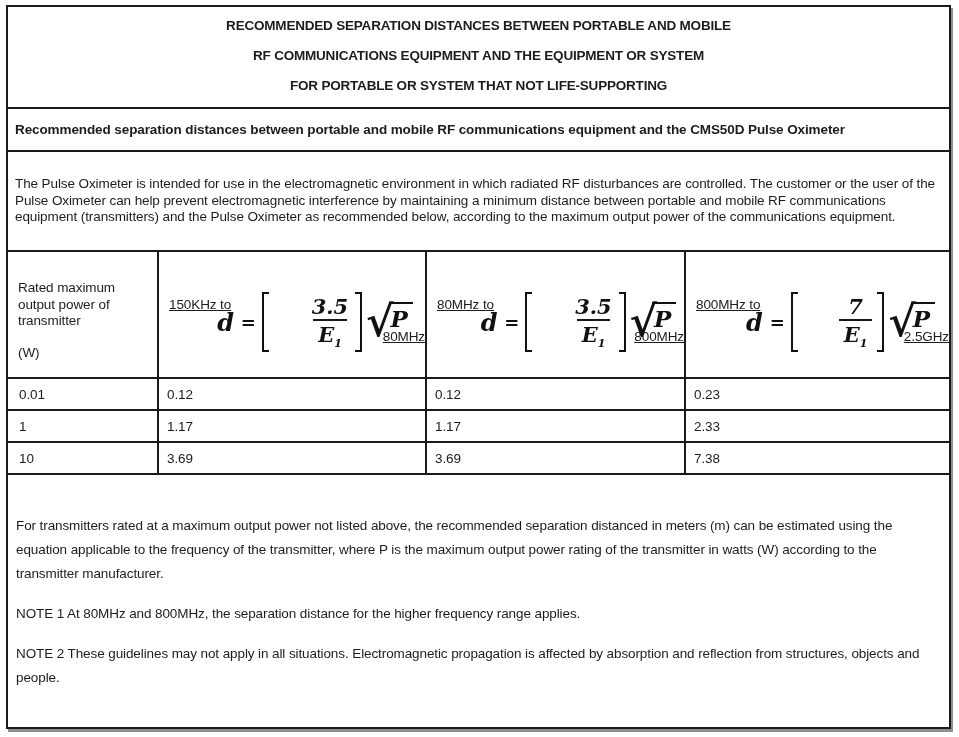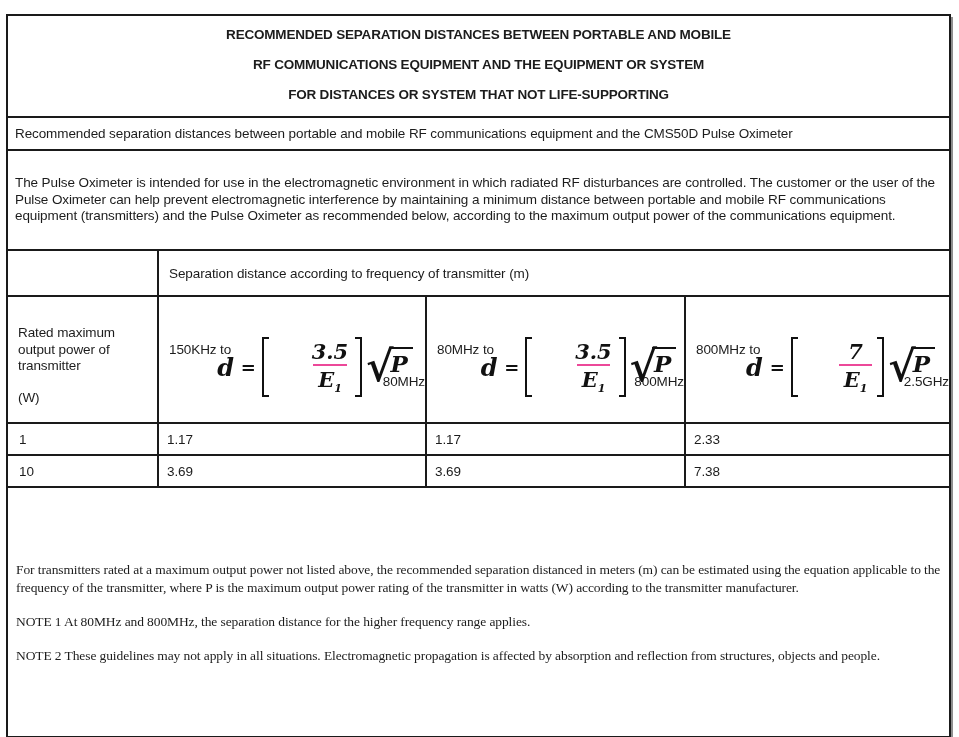--- a/index.html
+++ b/index.html
@@ -4,115 +4,111 @@
 <style>
   * { box-sizing: border-box; margin: 0; padding: 0; }
   html, body { background: #ffffff; }
   body {
     width: 959px; height: 737px;
     font-family: "Liberation Sans", sans-serif;
     color: #1c1c1c;
     overflow: hidden;
   }
   .doc-wrap {
-    position: absolute; left: 6px; top: 14px;
+    position: absolute; left: 6px; top: 5px;
     width: 945px; height: 724px;
     box-shadow: 2px 3px 0 #8f8f8f;
     background: #fff;
   }
   table.doc {
     width: 100%; height: 100%;
     border-collapse: collapse;
     table-layout: fixed;
   }
   table.doc td {
     border: 2px solid #1a1a1a;
     vertical-align: middle;
     font-size: 13.5px;
     letter-spacing: -0.1px;
   }
   
   td.title-cell { height: 88px; text-align: center; vertical-align: middle; padding: 4px 0 6px 0; }
   .title-line { font-weight: 700; font-size: 13.5px; line-height: 30px; letter-spacing: -0.2px; }
   
-  td.subtitle-cell { height: 33px; padding-left: 7px; }
+  td.subtitle-cell { height: 43px; padding-left: 7px; font-weight: bold; }
   
   td.intro-cell { height: 100px; padding: 5px 8px 5px 7px; line-height: 16.5px; vertical-align: middle; }
   
   td.sep-empty { height: 46px; }
   td.sep-header { height: 46px; padding-left: 10px; }
   
   td.power-cell { height: 127px; vertical-align: top; padding: 12px 6px 0 10px; line-height: 16.5px; margin-left: 44px; }
   .power-unit { margin-top: 15px; }
-  td.freq-cell { height: 127px; vertical-align: top; padding: 12px 0 0 10px; position: relative; }
+  td.freq-cell { height: 127px; vertical-align: top; padding: 12px 0 0 10px; position: relative; text-decoration: underline; }
   .freq-line { line-height: 16px; }
   .freq-line2 { margin-top: 16px; text-align: right; }
   .formula-wrap {
     position: absolute; left: 0; right: 0; top: 40px;
     text-align: center; padding-left: 46px;
   }
   
   .formula {
     display: inline-flex; align-items: center;
     font-family: "DejaVu Serif", serif;
     font-style: italic; font-weight: 700;
     color: #111;
   }
   .f-var { font-size: 24px; margin-right: 7px; }
   .f-eq  { font-style: normal; font-size: 18px; margin-right: 6px; }
   .f-bracket { align-self: stretch; width: 7px; }
   .f-bracket-l { border: 2.5px solid #111; border-right: none; margin-right: 1px; }
   .f-bracket-r { border: 2.5px solid #111; border-left: none; margin-left: 1px; }
   .f-frac { display: inline-flex; flex-direction: column; align-items: center; padding: 3px 4px; margin-left: 36px; }
   .f-num { font-size: 21px; line-height: 1.15; padding: 0 2px; }
-  .f-den { border-top: 2px solid #ec4899; font-size: 21px; line-height: 1.2; padding: 1px 5px 0 5px; }
+  .f-den { border-top: 2px solid #0f172a; font-size: 21px; line-height: 1.2; padding: 1px 5px 0 5px; }
   .f-den sub { font-size: 11px; line-height: 1; }
   .f-sqrt { display: inline-flex; align-items: flex-start; margin-left: 4px; }
   .f-radical { font-style: normal; font-size: 42px; line-height: 0.95; font-weight: 700; }
   .f-radicand { border-top: 2.5px solid #111; font-size: 23px; line-height: 1.25; padding: 1px 5px 0 2px; margin-left: -5px; }
   
   td.data-power { height: 32px; padding-left: 11px; }
   td.data-val   { height: 32px; padding-left: 8px; }
   
-  td.notes-cell { vertical-align: top; padding: 17px 8px 0 8px; line-height: 18px; font-family: Liberation Serif, serif; }
+  td.notes-cell { vertical-align: top; padding: 17px 8px 0 8px; line-height: 24px; }
   .notes-cell p { margin-bottom: 16px; }
 </style>
 </head>
 <body>
 
 <div class="doc-wrap">
   <table class="doc">
     <colgroup>
       <col style="width:151px">
       <col style="width:268px">
       <col style="width:259px">
       <col>
     </colgroup>
 
     <tbody>
         <tr>
       <td class="title-cell" colspan="4">
         <div class="title-line">RECOMMENDED SEPARATION DISTANCES BETWEEN PORTABLE AND MOBILE</div>
         <div class="title-line">RF COMMUNICATIONS EQUIPMENT AND THE EQUIPMENT OR SYSTEM</div>
-        <div class="title-line">FOR DISTANCES OR SYSTEM THAT NOT LIFE-SUPPORTING</div>
+        <div class="title-line">FOR PORTABLE OR SYSTEM THAT NOT LIFE-SUPPORTING</div>
       </td>
     </tr>
 
     <tr>
       <td class="subtitle-cell" colspan="4">Recommended separation distances between portable and mobile RF communications equipment and the CMS50D Pulse Oximeter</td>
     </tr>
 
     <tr>
       <td class="intro-cell" colspan="4">The Pulse Oximeter is intended for use in the electromagnetic environment in which radiated RF disturbances are controlled. The customer or the user of the Pulse Oximeter can help prevent electromagnetic interference by maintaining a minimum distance between portable and mobile RF communications equipment (transmitters) and the Pulse Oximeter as recommended below, according to the maximum output power of the communications equipment.</td>
     </tr>
 
-    <tr>
-      <td class="sep-empty"></td>
-      <td class="sep-header" colspan="3">Separation distance according to frequency of transmitter (m)</td>
-    </tr>
 
     <tr>
       <td class="power-cell">
         <div>Rated maximum output power of transmitter</div>
         <div class="power-unit">(W)</div>
       </td>
 
       <td class="freq-cell">
         <div class="freq-line">150KHz to</div>
         <div class="freq-line freq-line2">80MHz</div>
@@ -171,20 +167,26 @@
             <span class="f-sqrt">
               <span class="f-radical">√</span>
               <span class="f-radicand">P</span>
             </span>
           </span>
         </div>
       </td>
     </tr>
 
     <tr>
+      <td class="data-power">0.01</td>
+      <td class="data-val">0.12</td>
+      <td class="data-val">0.12</td>
+      <td class="data-val">0.23</td>
+    </tr>
+    <tr>
       <td class="data-power">1</td>
       <td class="data-val">1.17</td>
       <td class="data-val">1.17</td>
       <td class="data-val">2.33</td>
     </tr>
     <tr>
       <td class="data-power">10</td>
       <td class="data-val">3.69</td>
       <td class="data-val">3.69</td>
       <td class="data-val">7.38</td>

